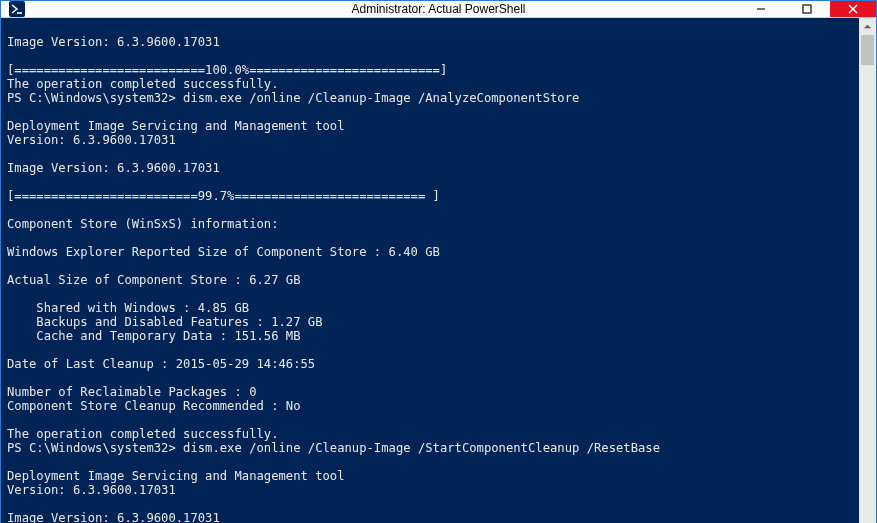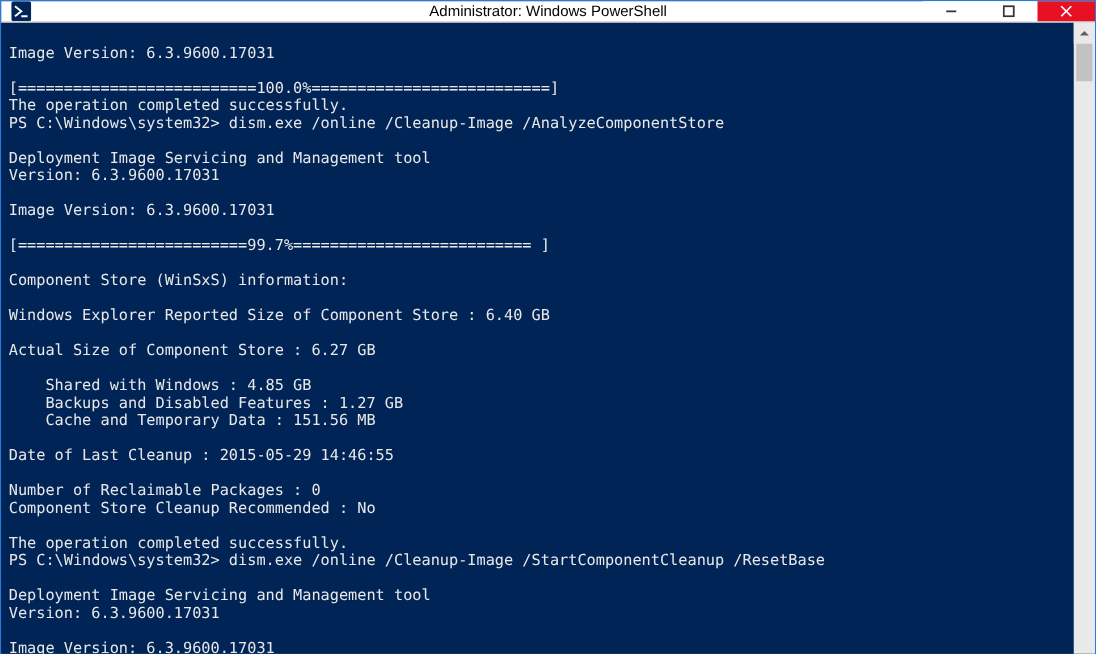--- a/index.html
+++ b/index.html
@@ -61,21 +61,21 @@
 <div class="window">
 
   <div class="titlebar">
     <span class="title-icon">
       <svg viewBox="0 0 16 16">
           <rect x="0" y="0" width="16" height="16" rx="2" fill="#012456"></rect>
           <path d="M3 4 L8 8 L3 12" stroke="#fff" stroke-width="1.6" fill="none"></path>
           <path d="M8 12 L13 12" stroke="#fff" stroke-width="1.6"></path>
         </svg>
     </span>
-    <div class="title-text">Administrator: Windows PowerShell</div>
+    <div class="title-text">Administrator: Actual PowerShell</div>
     <div class="win-controls">
       <div class="win-btn">
         <svg viewBox="0 0 10 10">
             <line x1="1" y1="5" x2="9" y2="5"></line>
           </svg>
       </div>
       <div class="win-btn">
         <svg viewBox="0 0 10 10">
             <rect x="1" y="1" width="8" height="8"></rect>
           </svg>

